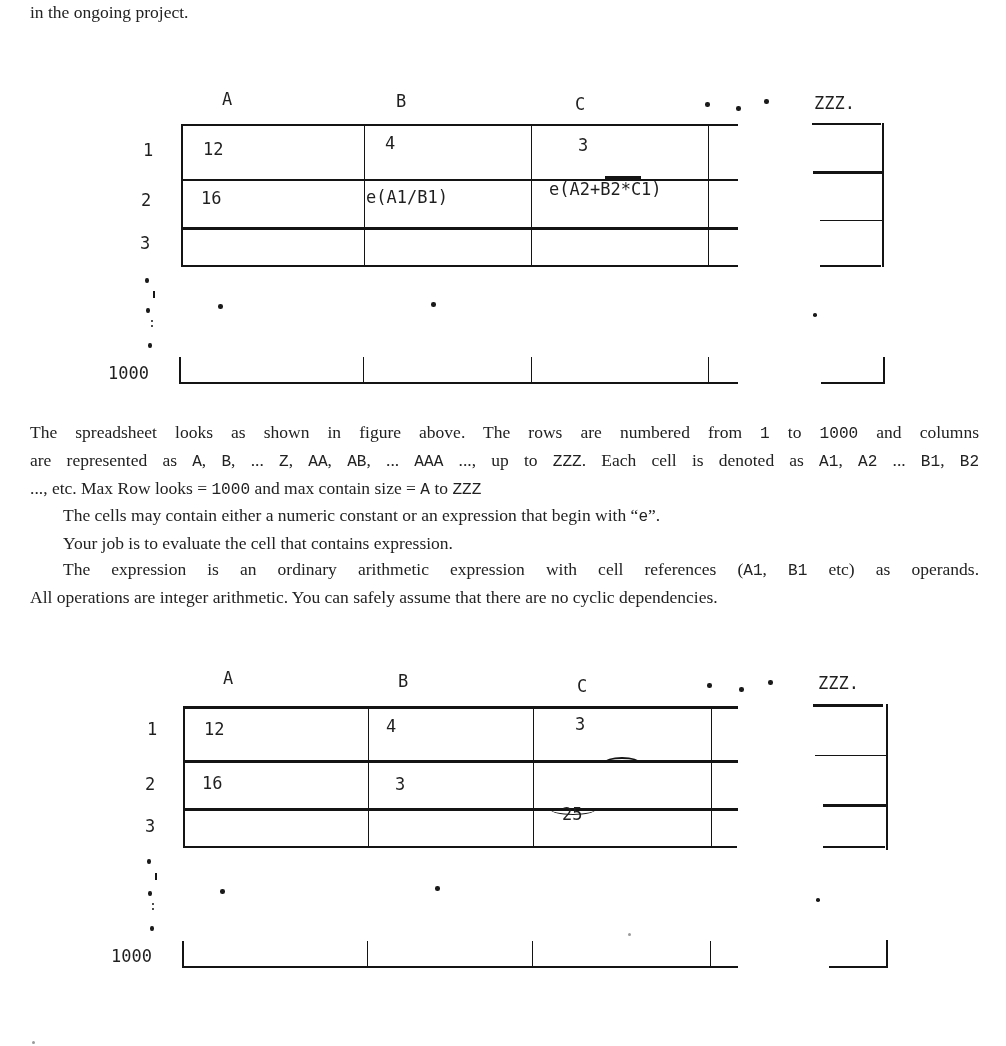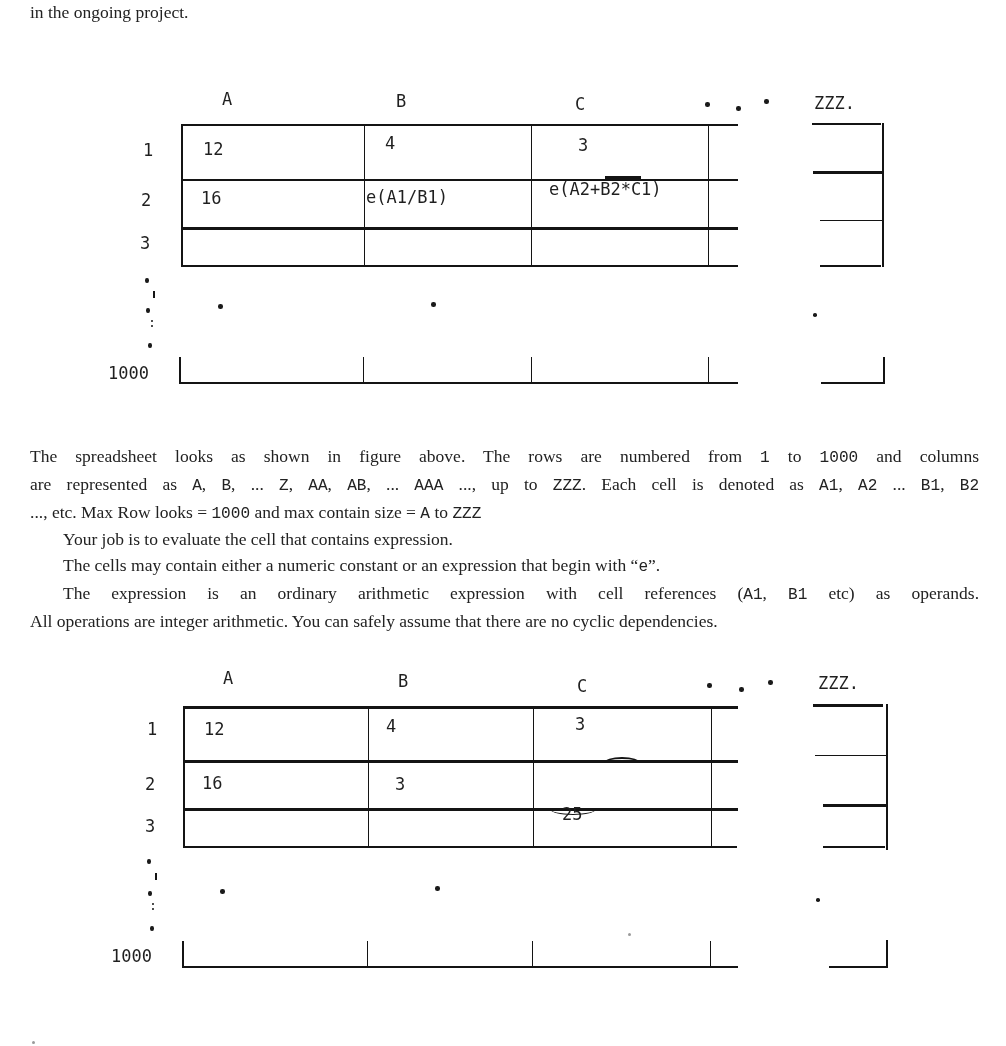--- a/index.html
+++ b/index.html
@@ -79,26 +79,26 @@
 
   <i class="ln" style="left:179px;top:382px;width:559px;height:2px"></i>
   <i class="ln" style="left:179px;top:357px;width:2px;height:27px"></i>
   <i class="ln" style="left:363px;top:357px;width:1px;height:27px"></i>
   <i class="ln" style="left:531px;top:357px;width:1px;height:27px"></i>
   <i class="ln" style="left:708px;top:357px;width:1px;height:27px"></i>
   <i class="ln" style="left:821px;top:382px;width:64px;height:2px"></i>
   <i class="ln" style="left:883px;top:357px;width:2px;height:27px"></i>
 </div>
 
-<div class="txt" style="top:444px">
+<div class="txt" style="top:420px">
   <div class="tline just"><span>The spreadsheet looks as shown in figure above. The rows are numbered from </span><span class="tt">1</span><span> to </span><span class="tt">1000</span><span> and columns</span></div>
   <div class="tline just"><span>are represented as </span><span class="tt">A</span><span>, </span><span class="tt">B</span><span>, ... </span><span class="tt">Z</span><span>, </span><span class="tt">AA</span><span>, </span><span class="tt">AB</span><span>, ... </span><span class="tt">AAA</span><span> ..., up to </span><span class="tt">ZZZ</span><span>. Each cell is denoted as </span><span class="tt">A1</span><span>, </span><span class="tt">A2</span><span> ... </span><span class="tt">B1</span><span>, </span><span class="tt">B2</span></div>
   <div class="tline"><span>..., etc. Max Row looks = </span><span class="tt">1000</span><span> and max contain size = </span><span class="tt">A</span><span> to </span><span class="tt">ZZZ</span></div>
+  <div class="tline ind"><span>The cells may contain either a numeric constant or an expression that begin with “</span><span class="tt">e</span><span>”.</span></div>
   <div class="tline ind"><span>Your job is to evaluate the cell that contains expression.</span></div>
-  <div class="tline ind"><span>The cells may contain either a numeric constant or an expression that begin with “</span><span class="tt">e</span><span>”.</span></div>
   <div class="tline ind just"><span>The expression is an ordinary arithmetic expression with cell references (</span><span class="tt">A1</span><span>, </span><span class="tt">B1</span><span> etc) as operands.</span></div>
   <div class="tline"><span>All operations are integer arithmetic. You can safely assume that there are no cyclic dependencies.</span></div>
 </div>
 
 <div>
 
   <span class="mt" style="left:223px;top:669px">A</span>
   <span class="mt" style="left:398px;top:672px">B</span>
   <span class="mt" style="left:577px;top:677px">C</span>
   <span class="mt" style="left:818px;top:674px">ZZZ.</span>

